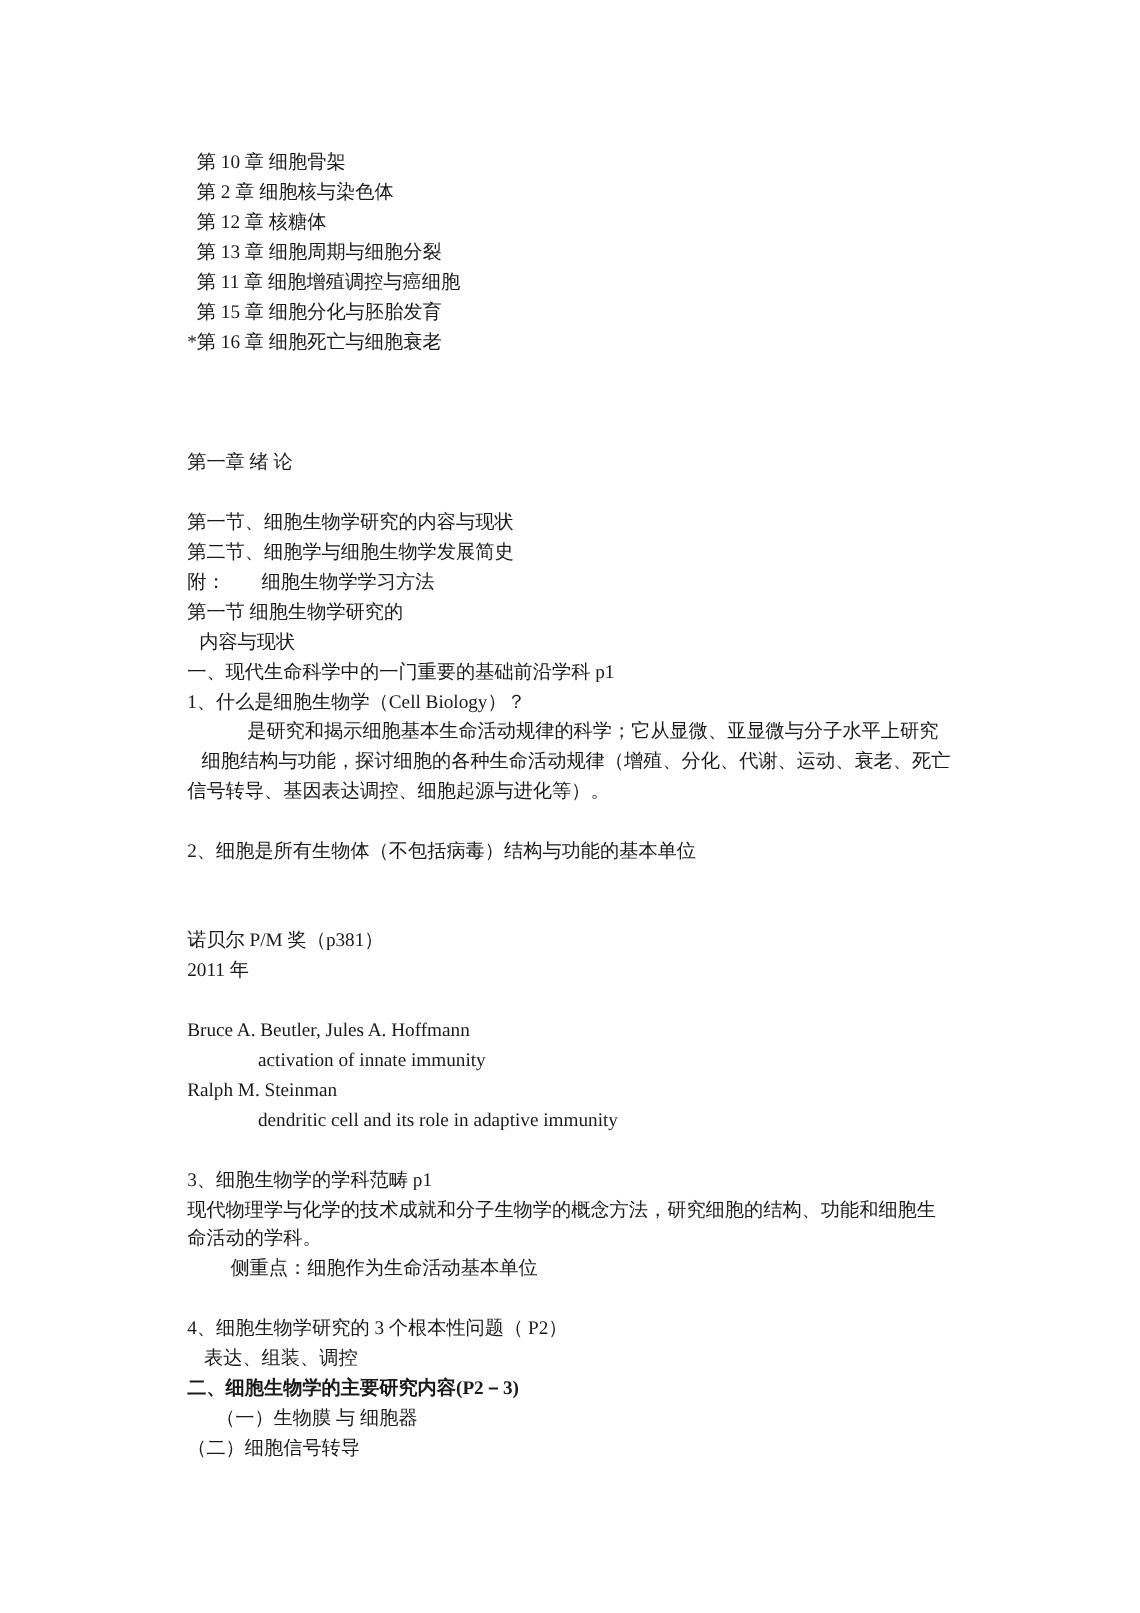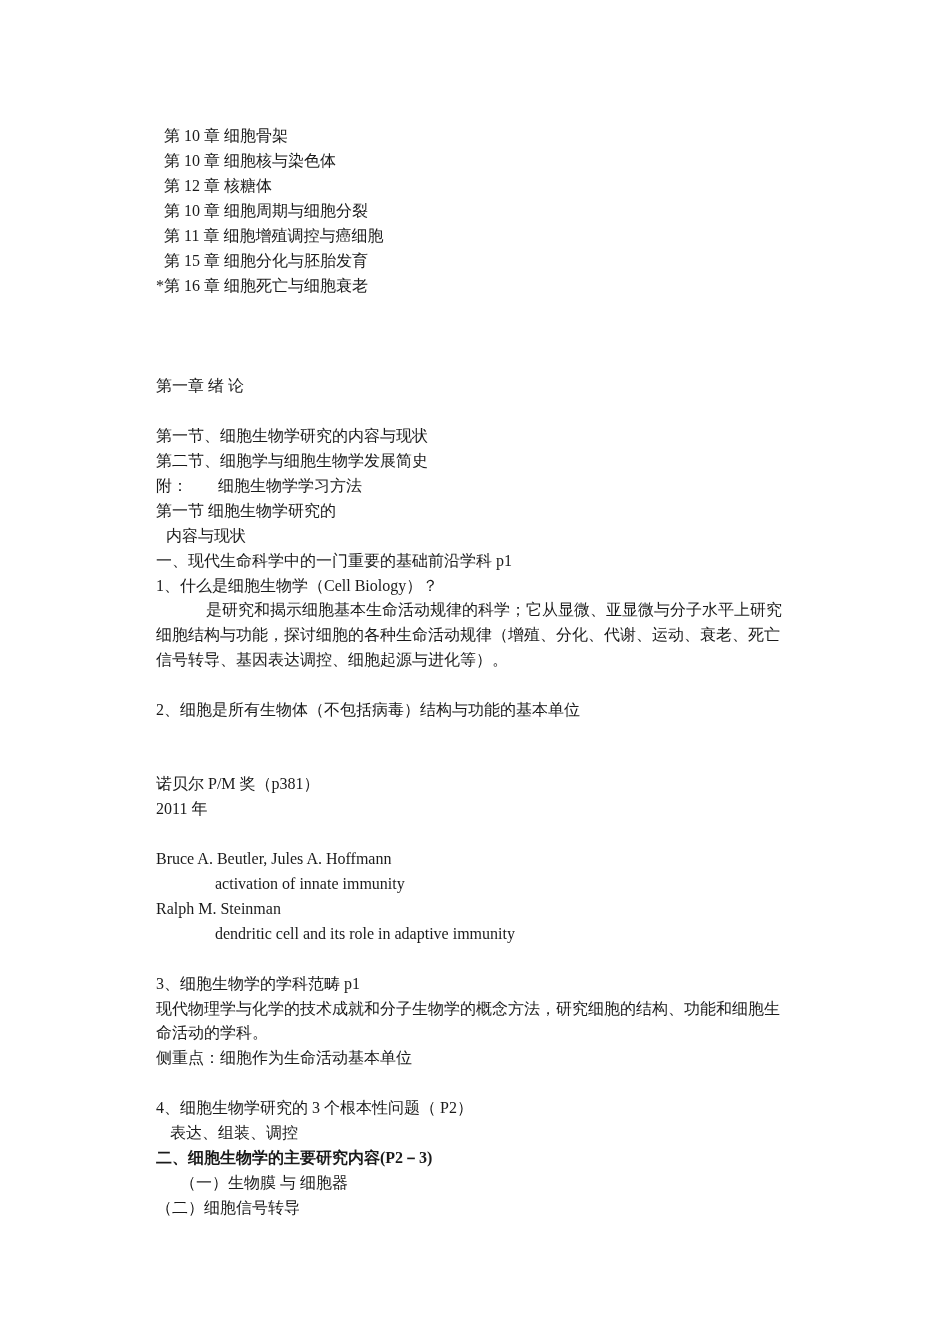--- a/index.html
+++ b/index.html
@@ -33,54 +33,54 @@
     }
     .indent1 { left: 152px; }
     .fu-label { display: inline-block; width: 62px; }
   </style>
 </head>
 <body>
 
 <div class="page">
 
   <div class="line indent1" style="top:123px; left:152px;">第 10 章  细胞骨架</div>
-  <div class="line indent1" style="top:148px; left:152px;">第 10 章  细胞核与染色体</div>
+  <div class="line indent1" style="top:148px; left:152px;">第 2 章  细胞核与染色体</div>
   <div class="line indent1" style="top:173px; left:152px;">第 12 章  核糖体</div>
-  <div class="line indent1" style="top:198px; left:152px;">第 10 章  细胞周期与细胞分裂</div>
+  <div class="line indent1" style="top:198px; left:152px;">第 13 章  细胞周期与细胞分裂</div>
   <div class="line indent1" style="top:223px; left:152px;">第 11 章  细胞增殖调控与癌细胞</div>
   <div class="line indent1" style="top:248px; left:152px;">第 15 章  细胞分化与胚胎发育</div>
   <div class="line" style="top:273px; left:144px;"><span>*</span><span>第 16 章  细胞死亡与细胞衰老</span></div>
 
   <div class="line" style="top:373px;">第一章 绪 论</div>
 
   <div class="line" style="top:423px;">第一节、细胞生物学研究的内容与现状</div>
   <div class="line" style="top:473px;"><span class="fu-label">附：</span><span>细胞生物学学习方法</span></div>
   <div class="line" style="top:448px;">第二节、细胞学与细胞生物学发展简史</div>
   <div class="line" style="top:498px;">第一节   细胞生物学研究的</div>
   <div class="line" style="top:523px; left:154px;">内容与现状</div>
 
   <div class="line" style="top:548px;">一、现代生命科学中的一门重要的基础前沿学科 p1</div>
   <div class="line" style="top:573px;">1、什么是细胞生物学（Cell Biology）？</div>
   <div class="line" style="top:597px; left:194px;">是研究和揭示细胞基本生命活动规律的科学；它从显微、亚显微与分子水平上研究</div>
-  <div class="line" style="top:622px;">细胞结构与功能，探讨细胞的各种生命活动规律（增殖、分化、代谢、运动、衰老、死亡</div>
+  <div class="line" style="top:622px;margin-left:12px;">细胞结构与功能，探讨细胞的各种生命活动规律（增殖、分化、代谢、运动、衰老、死亡</div>
   <div class="line" style="top:647px;text-align:center;">信号转导、基因表达调控、细胞起源与进化等）。</div>
 
   <div class="line" style="top:697px;">2、细胞是所有生物体（不包括病毒）结构与功能的基本单位</div>
 
   <div class="line" style="top:771px;">诺贝尔 P/M 奖（p381）</div>
   <div class="line" style="top:796px;">2011 年</div>
   <div class="line" style="top:846px;">Bruce A. Beutler, Jules A. Hoffmann</div>
   <div class="line" style="top:871px; left:203px;">activation of innate immunity</div>
   <div class="line" style="top:896px;">Ralph M. Steinman</div>
   <div class="line" style="top:921px; left:203px;">dendritic cell and its role in adaptive immunity</div>
 
   <div class="line" style="top:971px;">3、细胞生物学的学科范畴 p1</div>
   <div class="line" style="top:996px;">现代物理学与化学的技术成就和分子生物学的概念方法，研究细胞的结构、功能和细胞生</div>
   <div class="line" style="top:1020px;">命活动的学科。</div>
-  <div class="line" style="top:1045px;">侧重点：细胞作为生命活动基本单位</div>
+  <div class="line" style="top:1045px;margin-left:36px;">侧重点：细胞作为生命活动基本单位</div>
 
   <div class="line" style="top:1095px;">4、细胞生物学研究的 3 个根本性问题（ P2）</div>
   <div class="line" style="top:1120px; left:158px;">表达、组装、调控</div>
 
   <div class="line" style="top:1145px;font-weight:bold;">二、细胞生物学的主要研究内容(P2－3)</div>
   <div class="line" style="top:1170px;margin-left:24px;">（一）生物膜 与 细胞器</div>
   <div class="line" style="top:1195px;">（二）细胞信号转导</div>
 
 </div>
 

